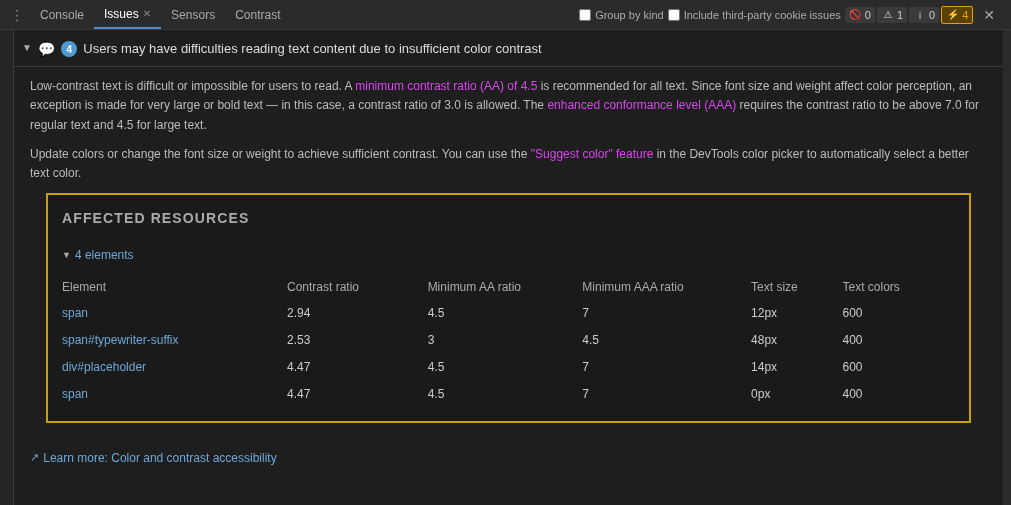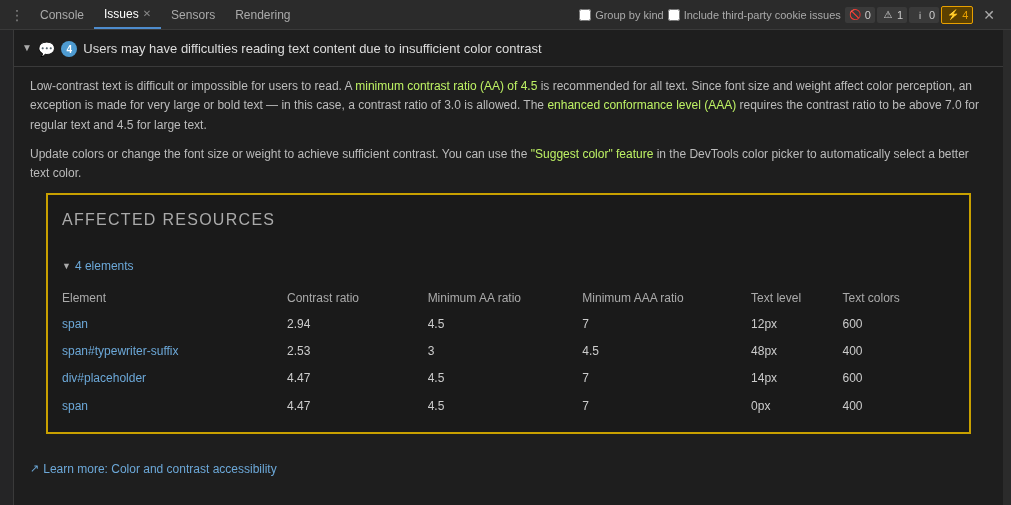--- a/index.html
+++ b/index.html
@@ -173,38 +173,38 @@
     .issue-body {
       padding: 10px 16px 10px 16px;
       color: #bbb;
       font-size: 12px;
       line-height: 1.6;
     }
     .issue-body p {
       margin-bottom: 10px;
     }
     .link-text {
-      color: #bef264;
+      color: #d946ef;
       text-decoration: none;
     }
 
     
     .affected-box {
       border: 2px solid #c8a000;
       margin: 10px 16px 14px 16px;
       padding: 12px 14px;
       background: #1a1a1a;
     }
     .affected-label {
-      font-size: 16px;
-      font-weight: normal;
+      font-size: 14px;
+      font-weight: bold;
       color: #aaa;
       letter-spacing: 0.08em;
       text-transform: uppercase;
-      margin-bottom: 24px;
+      margin-bottom: 16px;
     }
     .elements-count {
       display: flex;
       align-items: center;
       gap: 4px;
       color: #6ca8d8;
       font-size: 12px;
       margin-bottom: 10px;
     }
     .elements-count .tri {
@@ -278,21 +278,21 @@
       <span>Console</span>
     </div>
     <div class="tab active">
       <span>Issues</span>
       <span class="close-btn">✕</span>
     </div>
     <div class="tab">
       <span>Sensors</span>
     </div>
     <div class="tab">
-      <span>Rendering</span>
+      <span>Contrast</span>
     </div>
   </div>
   <div class="tab-bar-right">
     <div class="header-checkbox-group">
       <input type="checkbox" style="">
       <span>Group by kind</span>
     </div>
     <div class="header-checkbox-group">
       <input type="checkbox" style="">
       <span>Include third-party cookie issues</span>
@@ -345,21 +345,21 @@
           <span class="tri">▼</span>
           <span>4 elements</span>
         </div>
         <table class="resource-table">
           <thead>
             <tr>
               <th class="col-element">Element</th>
               <th class="col-contrast">Contrast ratio</th>
               <th class="col-min-aa">Minimum AA ratio</th>
               <th class="col-min-aaa">Minimum AAA ratio</th>
-              <th class="col-textsize">Text level</th>
+              <th class="col-textsize">Text size</th>
               <th class="col-textweight">Text colors</th>
             </tr>
           </thead>
           <tbody id="table-body">
           <tr>
     <td class="col-element">
       <a href="#" class="link-text">span</a>
     </td>
     <td class="col-contrast">2.94</td>
     <td class="col-min-aa">4.5</td>

